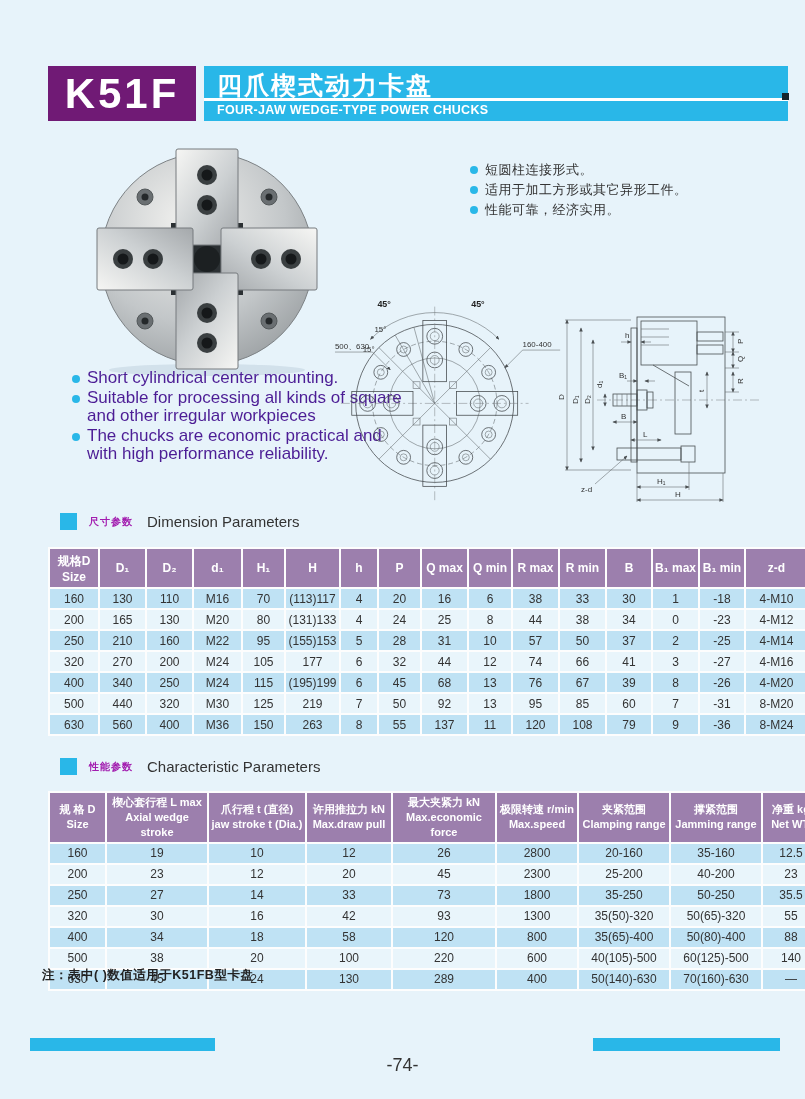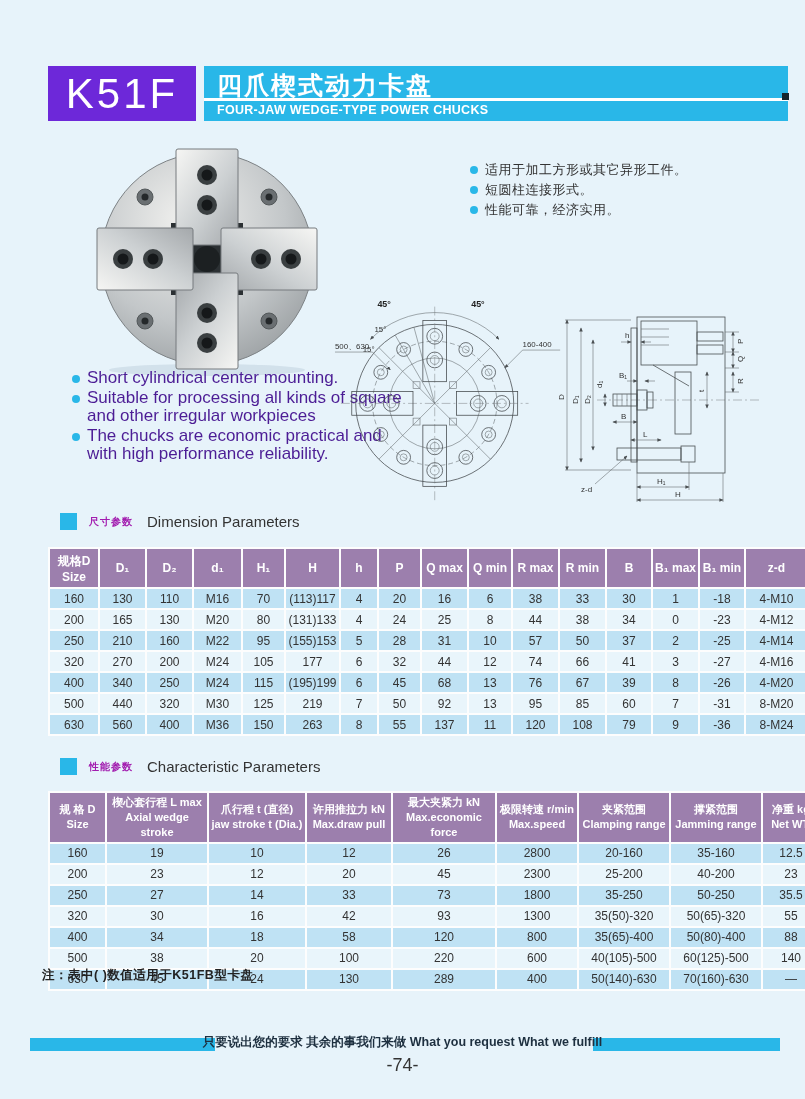--- a/index.html
+++ b/index.html
@@ -1,21 +1,21 @@
 <!DOCTYPE html>
 <html><head>
 <meta charset="utf-8">
 <style>
   html,body{margin:0;padding:0;}
   body{background:#e7f3fa;font-family:"Liberation Sans",sans-serif;}
   #page{position:relative;width:805px;height:1099px;background:#e7f3fa;overflow:hidden;}
 
   
-  #model-box{position:absolute;left:48px;top:66px;width:148px;height:55px;background:#6d28d9;
-    color:#fff;font-size:42px;font-weight:normal;letter-spacing:3px;display:flex;align-items:center;justify-content:center;}
+  #model-box{position:absolute;left:48px;top:66px;width:148px;height:55px;background:#701a75;
+    color:#fff;font-size:42px;font-weight:bold;letter-spacing:3px;display:flex;align-items:center;justify-content:center;}
   #title-bar{position:absolute;left:204px;top:66px;width:584px;height:55px;background:#29b7e8;color:#fff;}
   #title-cn{position:absolute;left:13px;top:3px;font-size:25px;font-weight:bold;letter-spacing:2px;}
   #title-divider{position:absolute;left:0;top:32px;width:100%;height:3px;background:#fff;}
   #title-en{position:absolute;left:13px;top:37px;font-size:12.5px;font-weight:bold;letter-spacing:.3px;}
   #header-end-mark{position:absolute;left:782px;top:93px;width:7px;height:7px;background:#13262e;}
 
   
   .feature-list{position:absolute;}
   #features-cn{left:470px;top:160px;width:300px;}
   #features-en{left:72px;top:369px;width:335px;}
@@ -136,25 +136,25 @@
         <circle cx="122" cy="62" r="10" fill="#3a3f41"></circle>
           <circle cx="122" cy="62" r="5.5" fill="#15181a"></circle>
       </g>
     </g>
     <circle cx="122" cy="116" r="13" fill="#1c2022"></circle>
   </svg>
 
   <div id="features-cn" class="feature-list">
       <div class="feat">
         <span class="dot"></span>
-        <span class="ftxt">适用于加工方形或其它异形工件。</span>
+        <span class="ftxt">短圆柱连接形式。</span>
       </div>
       <div class="feat">
         <span class="dot"></span>
-        <span class="ftxt">短圆柱连接形式。</span>
+        <span class="ftxt">适用于加工方形或其它异形工件。</span>
       </div>
       <div class="feat">
         <span class="dot"></span>
         <span class="ftxt">性能可靠，经济实用。</span>
       </div>
     </div>
   <div id="features-en" class="feature-list">
       <div class="feat">
         <span class="dot"></span>
         <span class="ftxt">Short cylindrical center mounting.</span>
@@ -613,16 +613,15 @@
         </tr>
       </tbody>
     </table>
 
   <div id="notes">
     <div id="note-cn">注：表中(  )数值适用于K51FB型卡盘</div>
   </div>
 
   <div id="footer-bar-left"></div>
   <div id="footer-bar-right"></div>
-  <div id="footer-slogan">只要说出您的要求  其余的事我们来做   What you request  What we fulfill</div>
   <div id="page-number">-74-</div>
 
 </div>
 
 </body></html>

